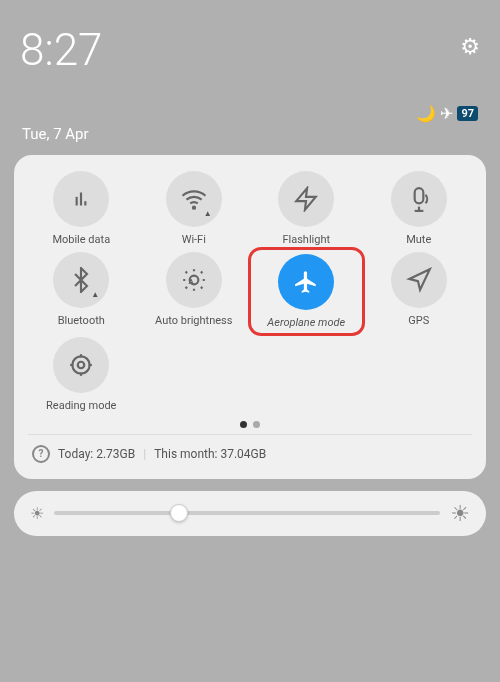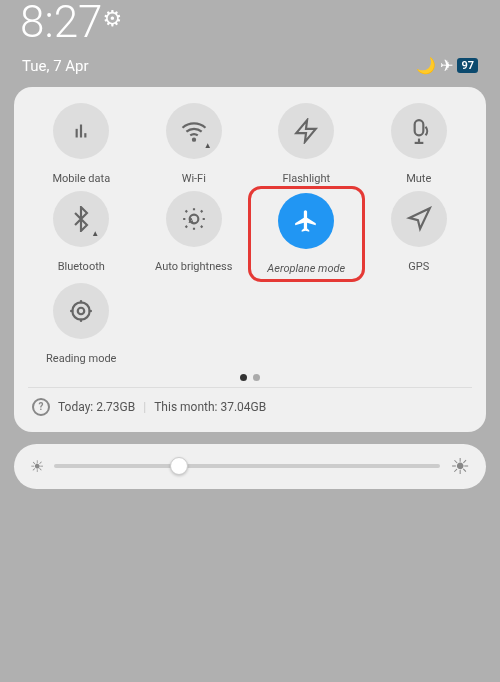--- a/index.html
+++ b/index.html
@@ -8,22 +8,23 @@
       width: 500px;
       height: 682px;
       background: #b0b0b0;
       font-family: 'Roboto', Arial, sans-serif;
       overflow: hidden;
       position: relative;
     }
 
     .status-bar {
       display: flex;
+      justify-content: space-between;
       align-items: flex-start;
-      padding: 0 20px 10px 20px;
+      padding: 28px 20px 10px 20px;
     }
 
     .time {
       font-size: 44px;
       font-weight: 300;
       color: #fff;
       line-height: 1;
     }
 
     .status-icons {
@@ -42,20 +43,21 @@
       display: flex;
       justify-content: space-between;
       align-items: center;
       padding: 2px 22px 12px 22px;
     }
 
     .date-text {
       color: #fff;
       font-size: 15px;
       font-weight: 400;
+      margin-top: 41px;
     }
 
     .right-status {
       display: flex;
       align-items: center;
       gap: 4px;
       color: #fff;
       font-size: 13px;
     }
 
@@ -106,21 +108,20 @@
     .tile-circle.active {
       background: #2196F3;
       color: #fff;
     }
 
     .tile-label {
       font-size: 11px;
       color: #555;
       text-align: center;
       line-height: 1.2;
-      margin-top: 7px;
     }
 
     .tile-wrapper.highlighted .tile-circle {
       
     }
 
     .tile-wrapper.highlighted {
       outline: 3px solid #e53935;
       outline-offset: 2px;
       border-radius: 8px;

